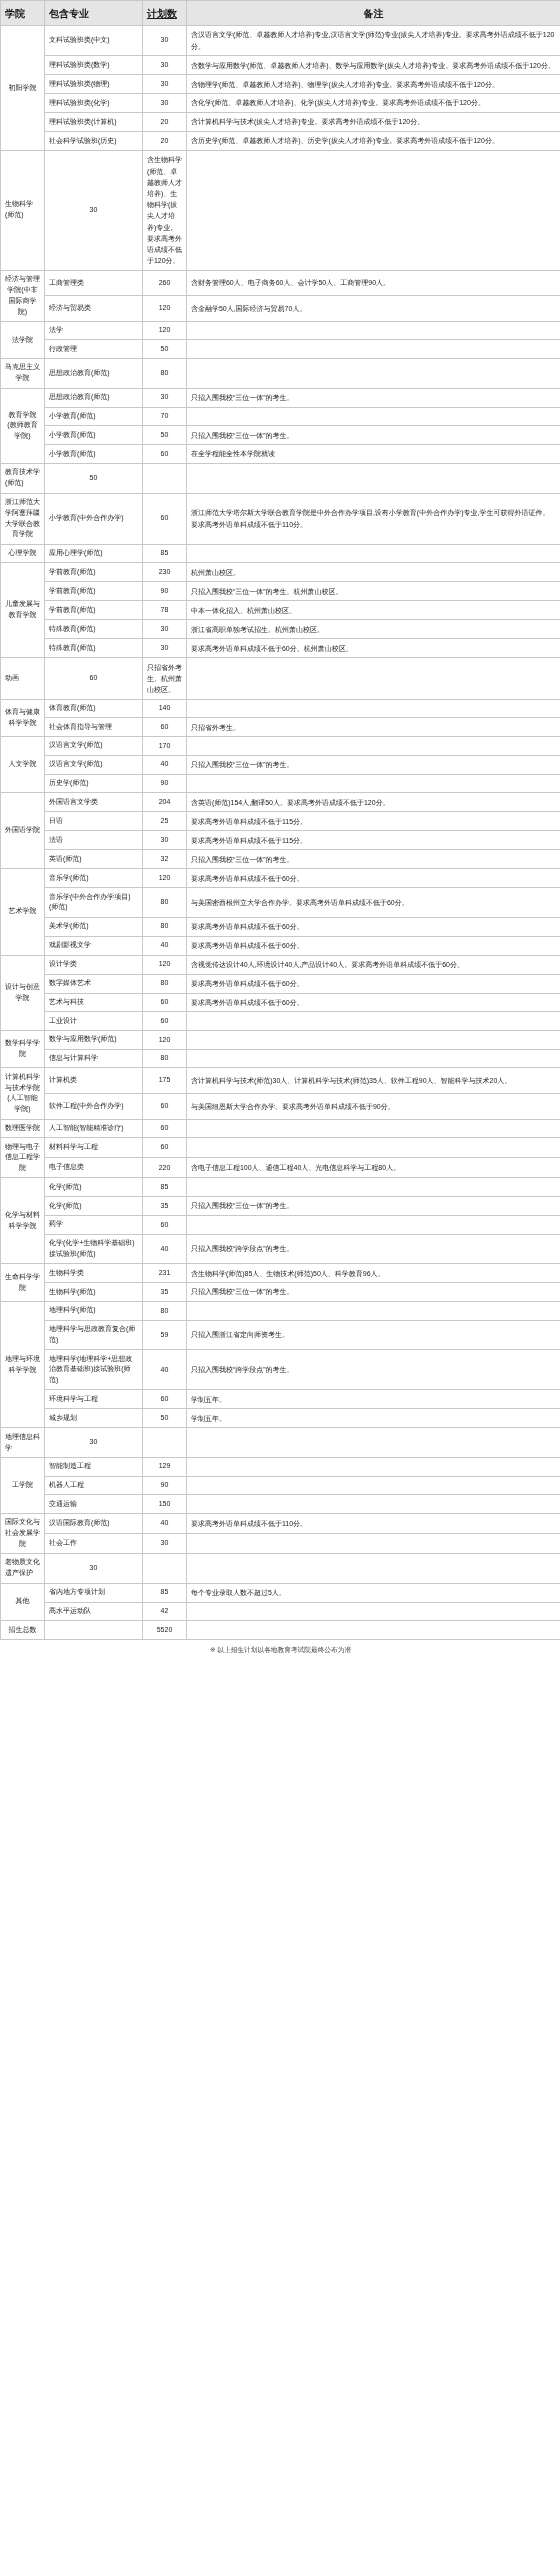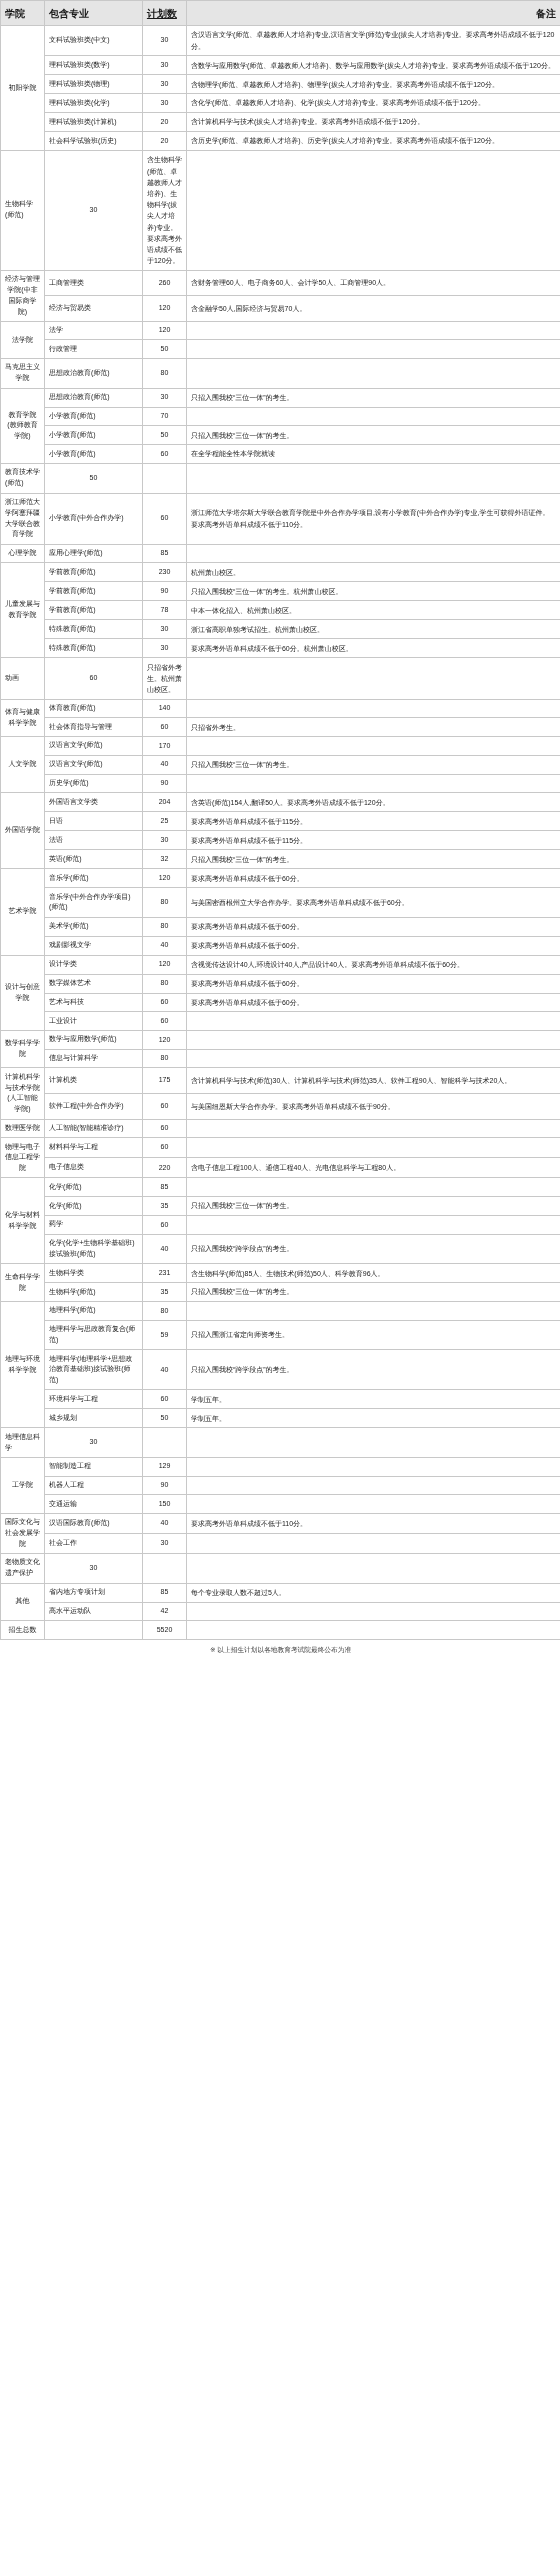--- a/index.html
+++ b/index.html
@@ -29,21 +29,21 @@
   thead th{
     background:#e5e5e5;
     font-weight:bold;
     text-align:left;
     font-size:10px;
     padding:4.5px 3.9px;
   }
   th.th-college{text-align:left;}
   th.th-major{text-align:left;}
   th.th-plan{text-align:left;text-decoration:underline;}
-  th.th-note{text-align:right;}
+  th.th-note{text-align:center;}
   td.col-college{
     text-align:center;
     font-size:7px;
     line-height:1.55;
   }
   td.col-major{
     text-align:left;
     font-size:7px;
     line-height:1.55;
   }

